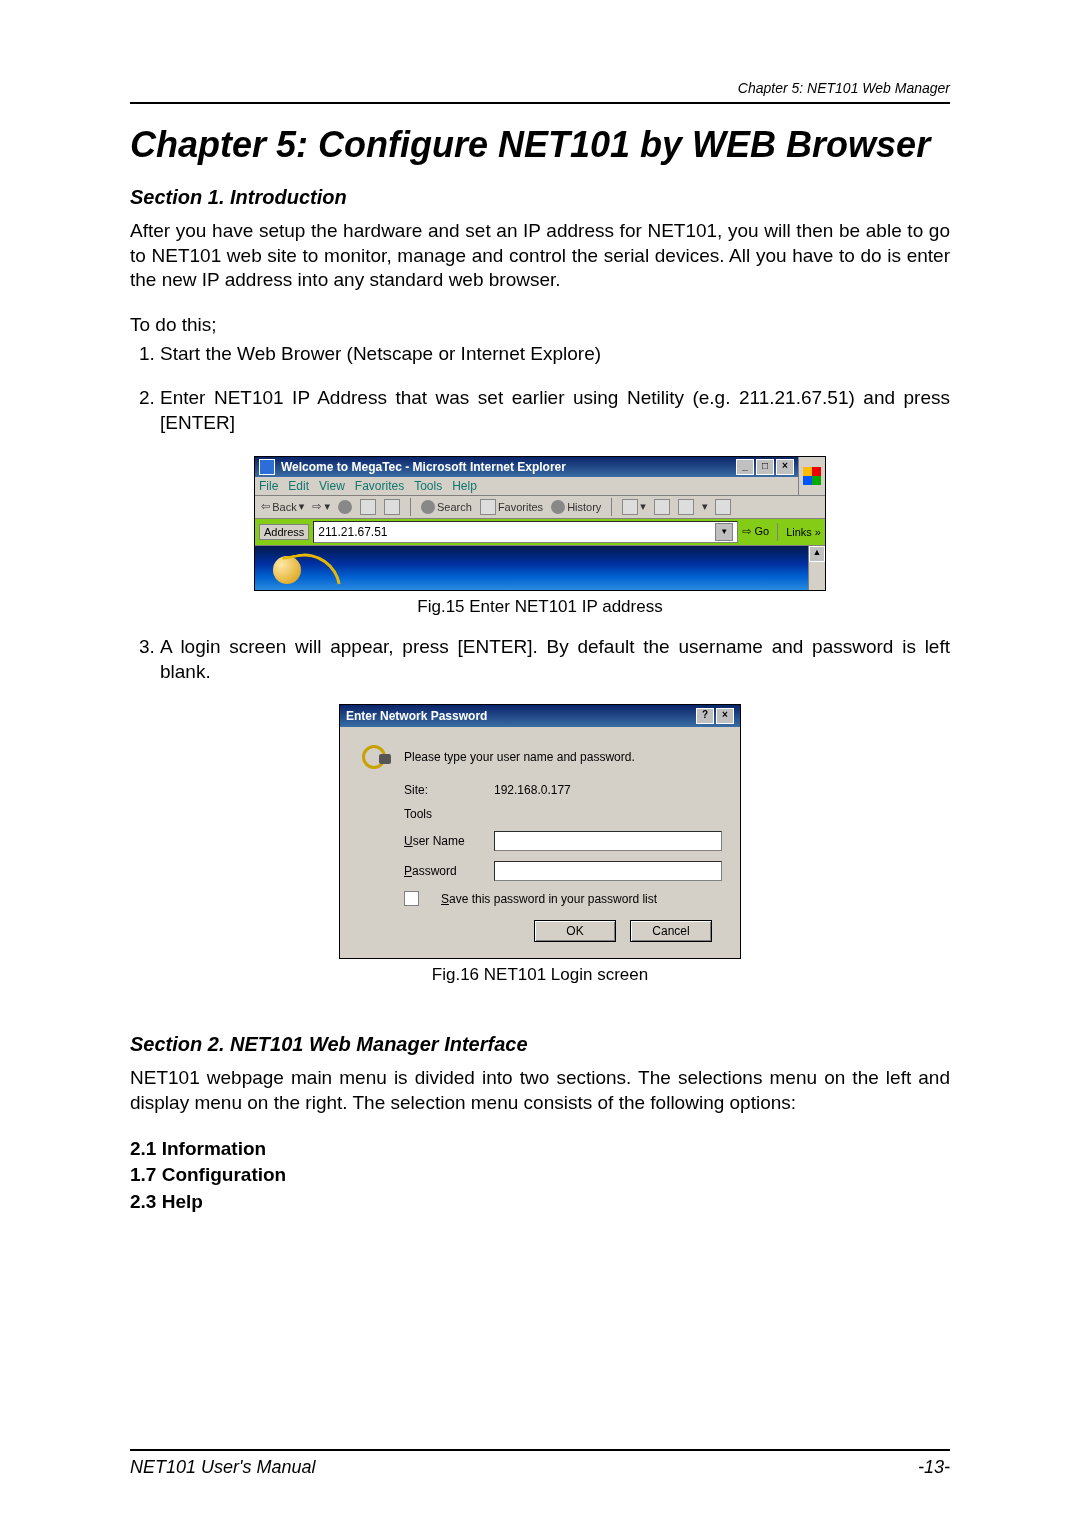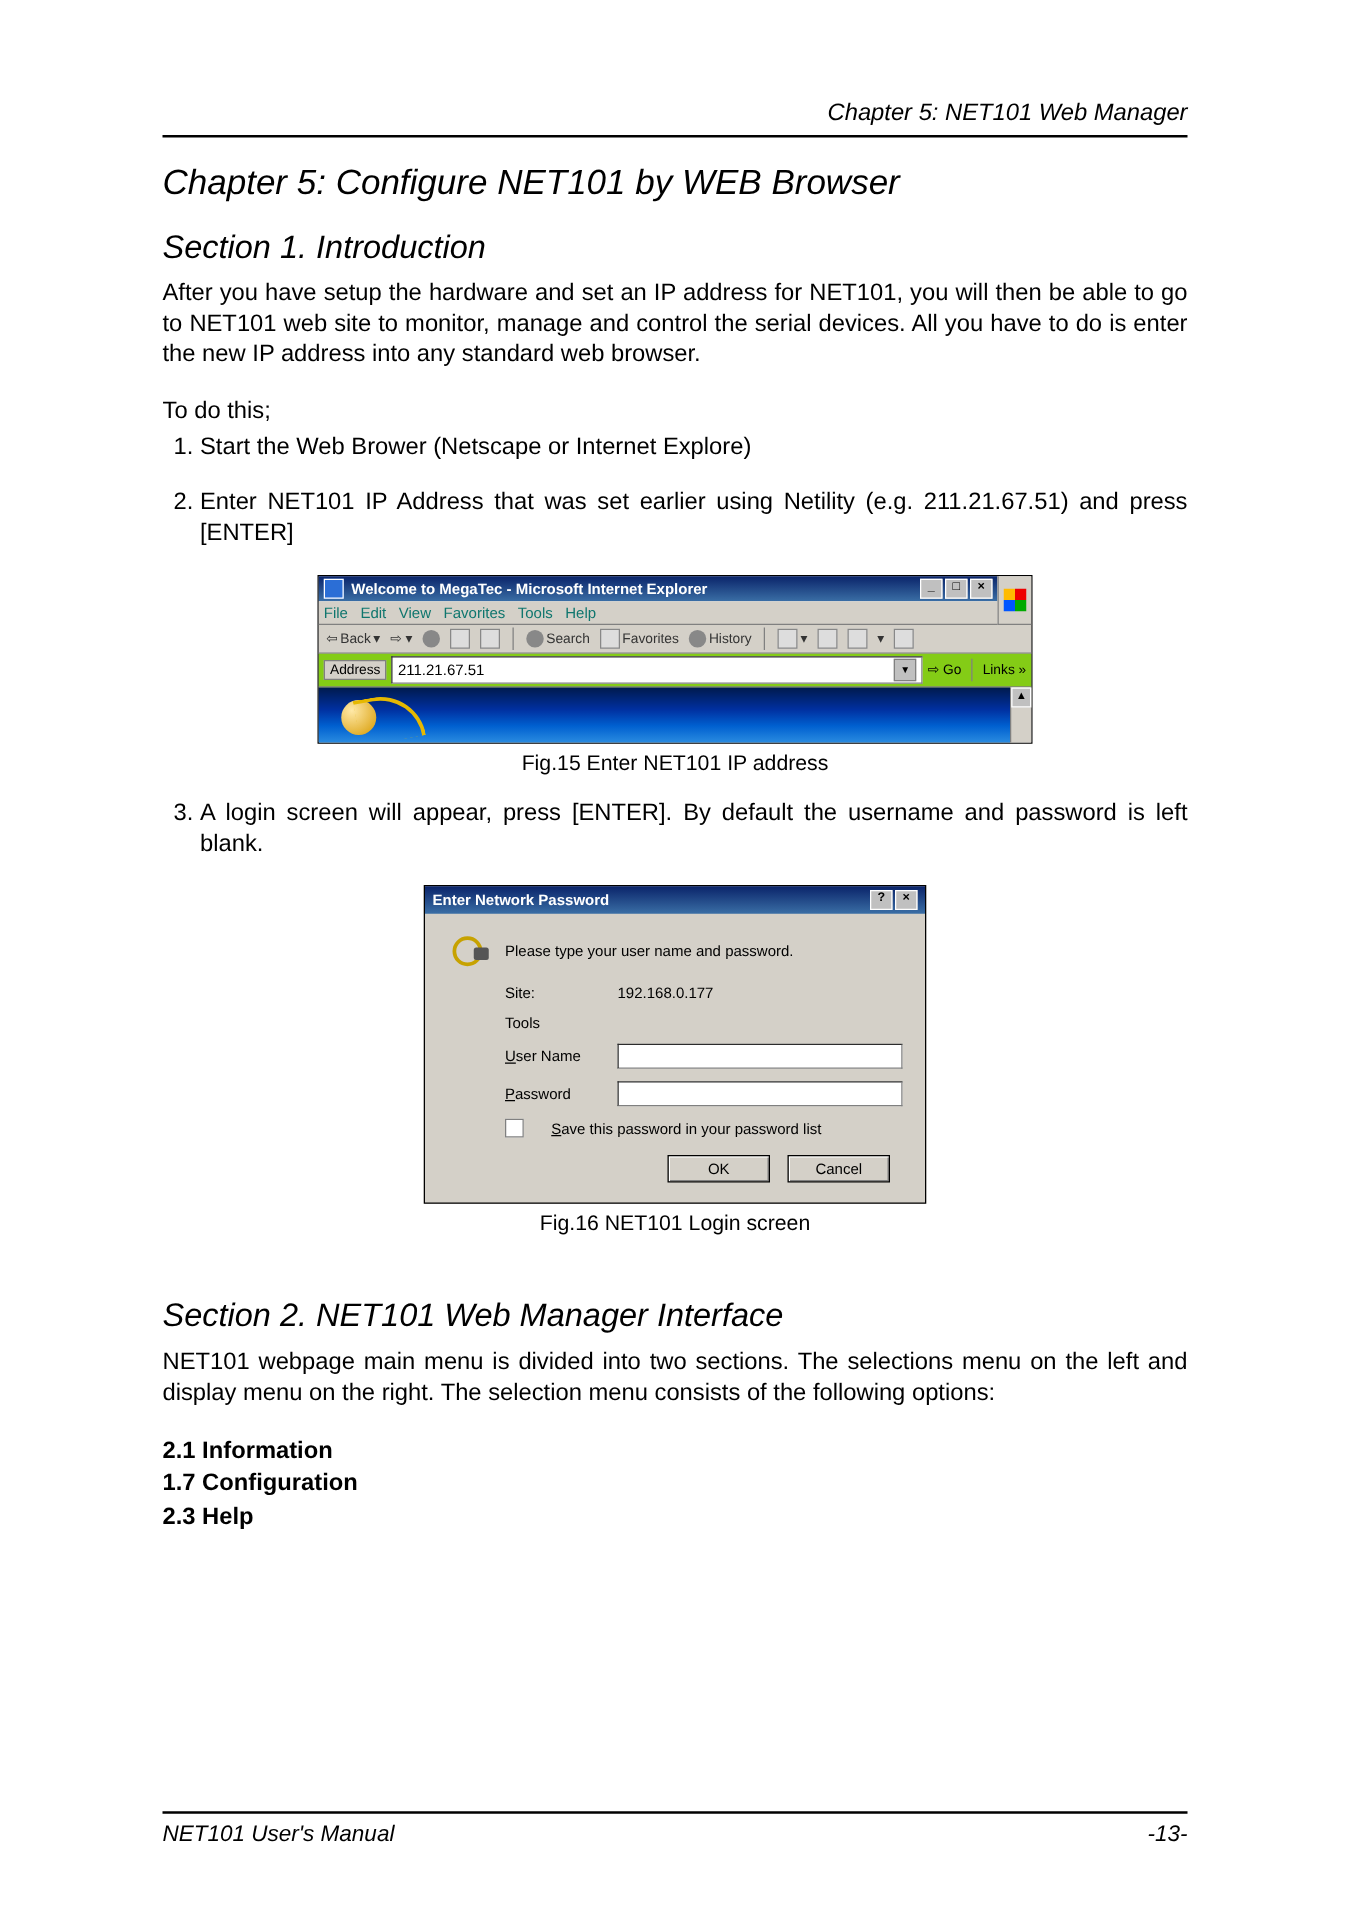--- a/index.html
+++ b/index.html
@@ -12,38 +12,38 @@
   .page {
     width: 1080px;
     height: 1528px;
     box-sizing: border-box;
     padding: 80px 130px 60px 130px;
     position: relative;
   }
   .chapter-header {
     text-align: right;
     font-style: italic;
-    font-size: 19px;
+    font-size: 14px;
     margin-bottom: 6px;
   }
   .hr {
     border: none;
     border-top: 2px solid #000;
     margin: 0 0 20px 0;
   }
   .chapter-title {
     font-style: italic;
-    font-weight: normal;
-    font-size: 28px;
+    font-weight: bold;
+    font-size: 36px;
     margin: 0 0 20px 0;
   }
   .section-title {
     font-style: italic;
-    font-weight: normal;
-    font-size: 26px;
+    font-weight: bold;
+    font-size: 20px;
     margin: 0 0 10px 0;
   }
   .para {
     font-size: 19px;
     line-height: 1.3;
     margin: 0 0 20px 0;
     text-align: justify;
   }
   .list {
     font-size: 19px;

